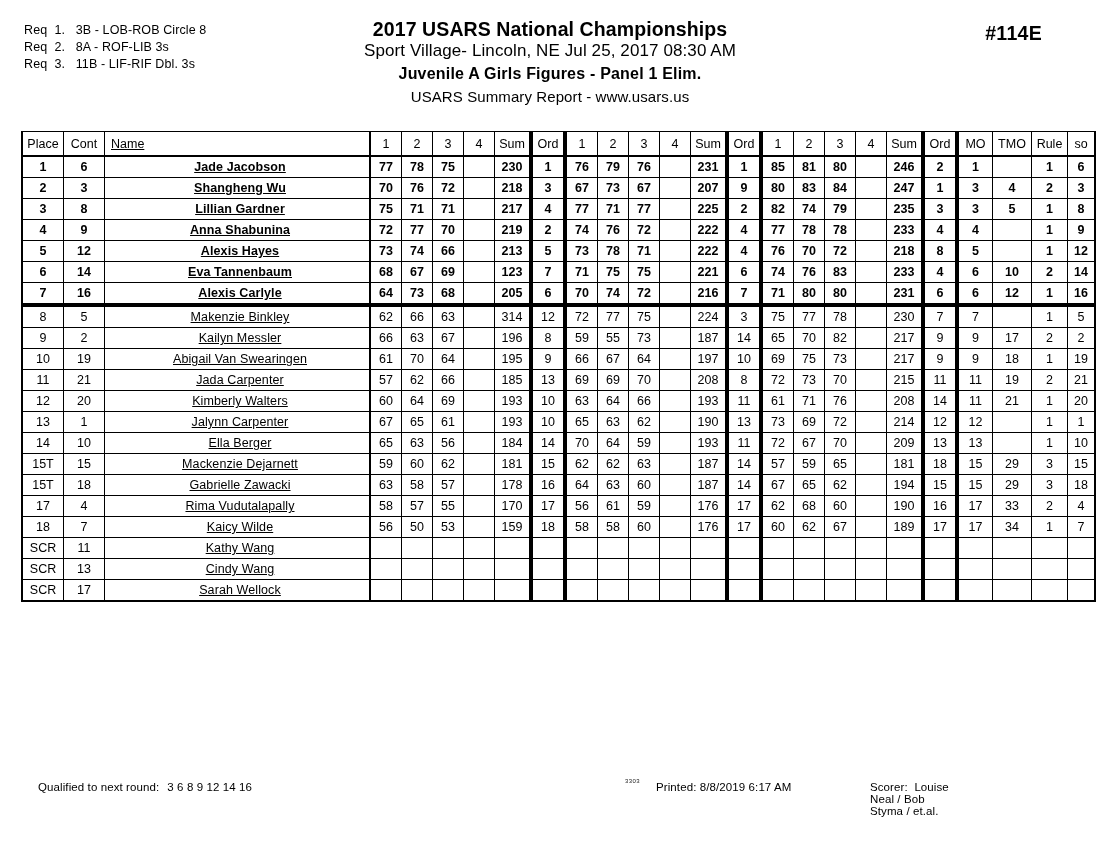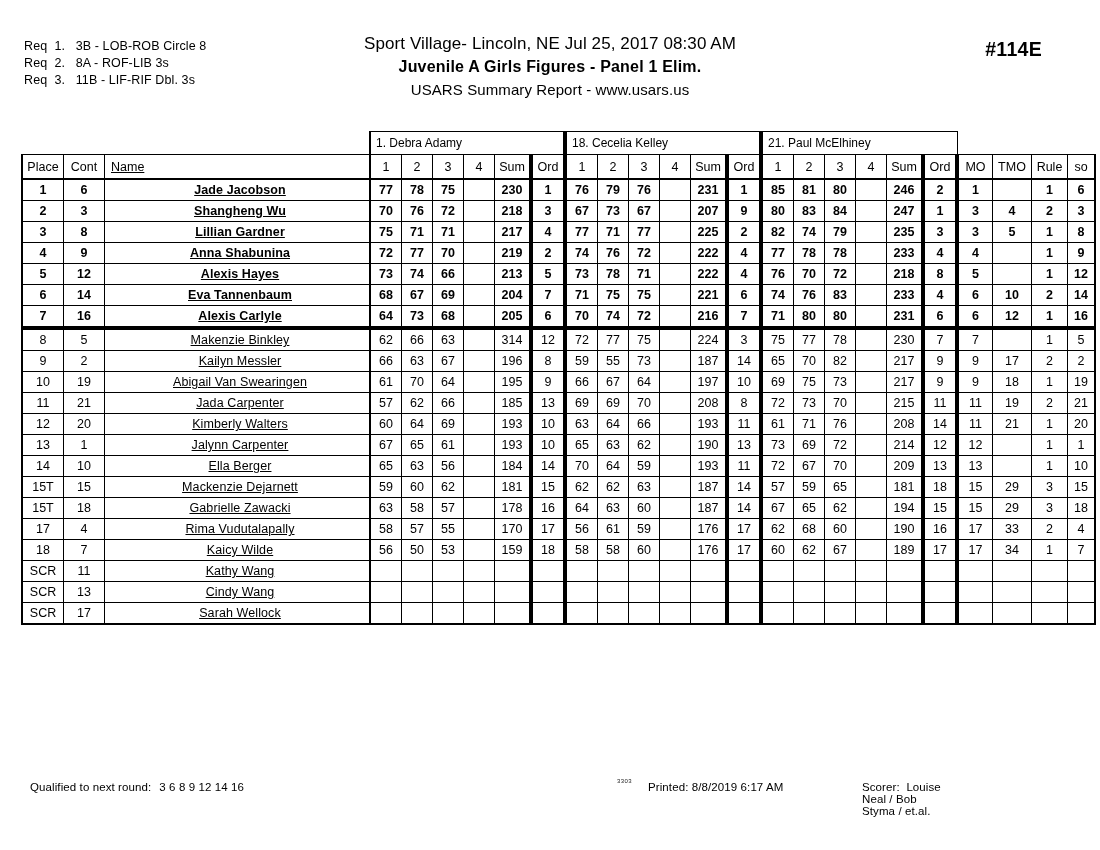--- a/index.html
+++ b/index.html
@@ -15,21 +15,20 @@
     color: #000000;
     overflow: hidden;
   }
 
   
   #header-block {
     position: absolute;
     left: 0; top: 0;
     width: 1100px;
     height: 120px;
-    margin-top: 16px;
   }
   #requirements {
     position: absolute;
     left: 24px;
     top: 22px;
     font-size: 12.5px;
     line-height: 17px;
     letter-spacing: 0.1px;
   }
   #requirements .req-line { white-space: pre; }
@@ -136,21 +135,21 @@
 
   
   table.results { border-top: none; }
   .frame-left  { border-left: 2px solid #000 !important; }
   .frame-right { border-right: 2px solid #000 !important; }
   tr.last-row td { border-bottom: 2px solid #000 !important; }
 
   
   #footer-block {
     position: absolute;
-    left: 0;
+    left: 8px;
     top: 778px;
     width: 922px;
     height: 30px;
     font-size: 11.5px;
   }
   #qualified-line {
     position: absolute;
     left: 30px;
     top: 3px;
     letter-spacing: 0.1px;
@@ -182,38 +181,32 @@
 
 <div id="header-block">
 
   <div id="requirements">
     <div class="req-line">Req  1.   3B - LOB-ROB Circle 8</div>
     <div class="req-line">Req  2.   8A - ROF-LIB 3s</div>
     <div class="req-line">Req  3.   11B - LIF-RIF Dbl. 3s</div>
   </div>
 
   <div id="title-stack">
+    <div id="event-title">2017 USARS National Championships</div>
     <div id="event-venue">Sport Village- Lincoln, NE   Jul 25, 2017   08:30 AM</div>
     <div id="event-division">Juvenile A Girls Figures - Panel 1 Elim.</div>
     <div id="report-label">USARS Summary Report - www.usars.us</div>
   </div>
 
   <div id="event-number">#114E</div>
 </div>
 
 <div id="results-wrap">
   <table class="results">
     <tbody id="table-body">
-        <tr class="judge-head">
-          <td class="nb" colspan="3"></td>
-          <td class=" frame-left" colspan="6">1.  Debra Adamy</td>
-          <td class="sep-left" colspan="6">18.  Cecelia Kelley</td>
-          <td class="sep-left" colspan="6">21.  Paul McElhiney</td>
-          <td class="nb" colspan="4"></td>
-        </tr>
         <tr class="col-head">
           <td class="c-place frame-left">Place</td>
           <td class="c-cont">Cont</td>
           <td class="c-name">Name</td>
           <td class="c-s frame-left">1</td>
           <td class="c-s">2</td>
           <td class="c-s">3</td>
           <td class="c-s">4</td>
           <td class="c-sum">Sum</td>
           <td class="c-ord sep-left">Ord</td>
@@ -370,21 +363,21 @@
           <td class="c-so frame-right">12</td>
         </tr>
         <tr class="data qualified">
           <td class="c-place frame-left">6</td>
           <td class="c-cont">14</td>
           <td class="c-name">Eva Tannenbaum</td>
           <td class="c-s frame-left">68</td>
           <td class="c-s">67</td>
           <td class="c-s">69</td>
           <td class="c-s"></td>
-          <td class="c-sum">204</td>
+          <td class="c-sum">123</td>
           <td class="c-ord sep-left">7</td>
           <td class="c-s sep-left">71</td>
           <td class="c-s">75</td>
           <td class="c-s">75</td>
           <td class="c-s"></td>
           <td class="c-sum">221</td>
           <td class="c-ord sep-left">6</td>
           <td class="c-s sep-left">74</td>
           <td class="c-s">76</td>
           <td class="c-s">83</td>

